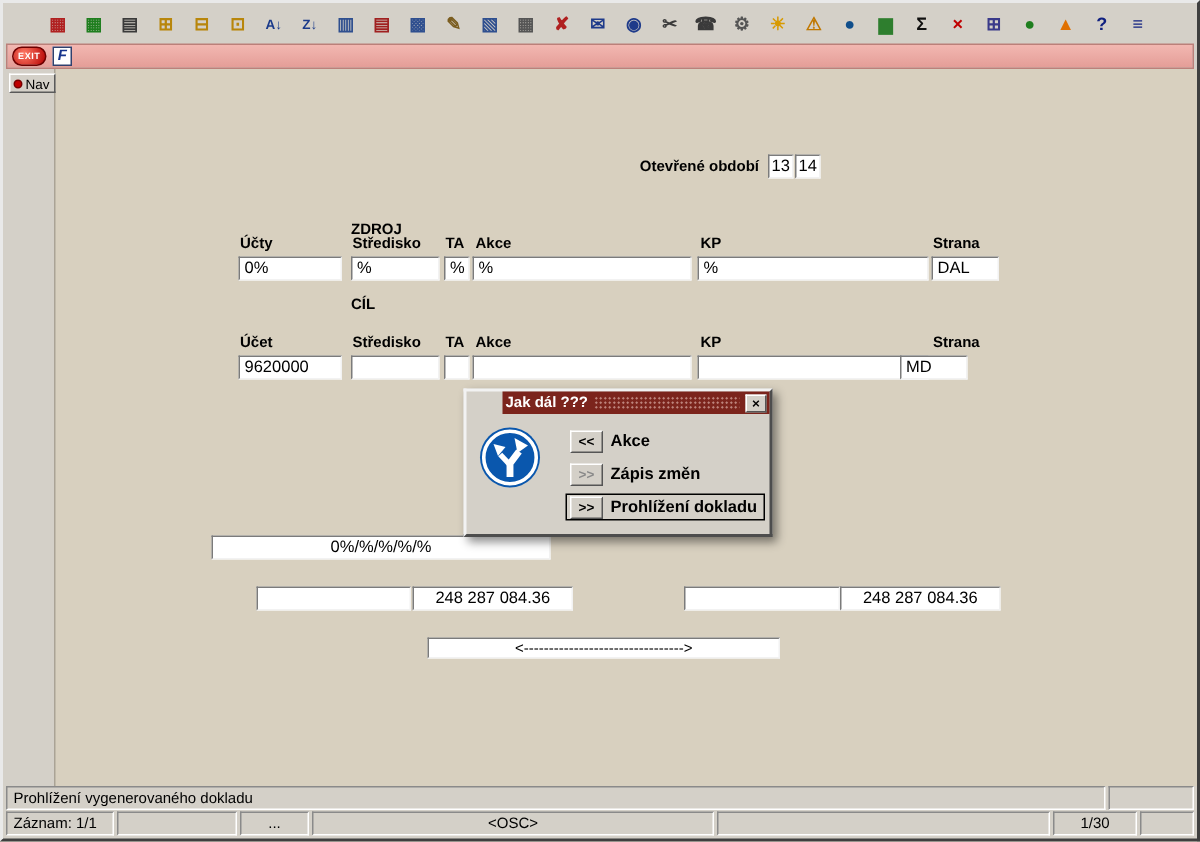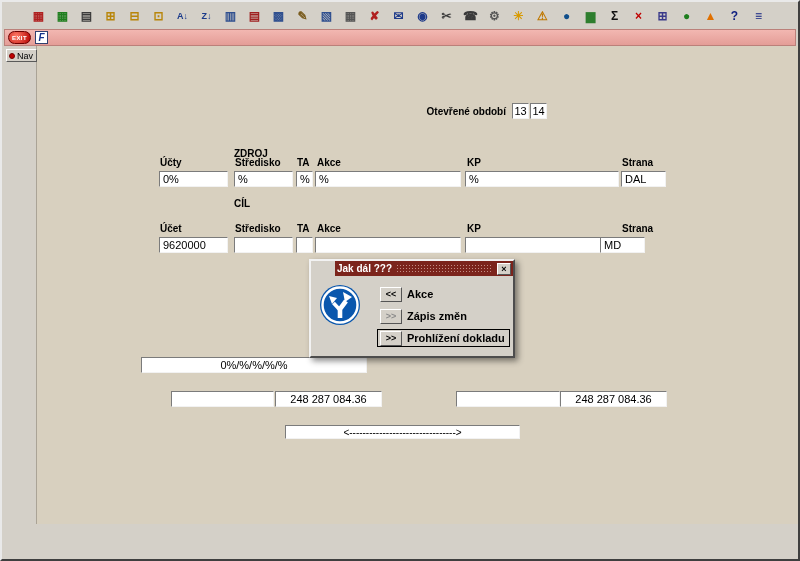--- a/index.html
+++ b/index.html
@@ -194,15 +194,28 @@
     <div class="dlg-row" style="top:46px;">
       <span class="dlg-sym disabled">&gt;&gt;</span>
       <span class="dlg-label">Zápis změn</span>
     </div>
     <div class="dlg-row focused" style="top:68px;">
       <span class="dlg-sym">&gt;&gt;</span>
       <span class="dlg-label">Prohlížení dokladu</span>
     </div>
   </div>
 
-
+  <div class="status1">
+    <div class="scell" style="flex:1;">Prohlížení vygenerovaného dokladu</div>
+    <div class="scell" style="width:57px;"></div>
+  </div>
+
+  <div class="status2">
+    <div class="scell" style="width:72px;">Záznam: 1/1</div>
+    <div class="scell" style="width:80px;"></div>
+    <div class="scell ctr" style="width:46px;">...</div>
+    <div class="scell ctr" style="width:268px;">&lt;OSC&gt;</div>
+    <div class="scell" style="flex:1;"></div>
+    <div class="scell ctr" style="width:56px;">1/30</div>
+    <div class="scell" style="width:36px;"></div>
+  </div>
 
 </div>
 
 </body></html>

